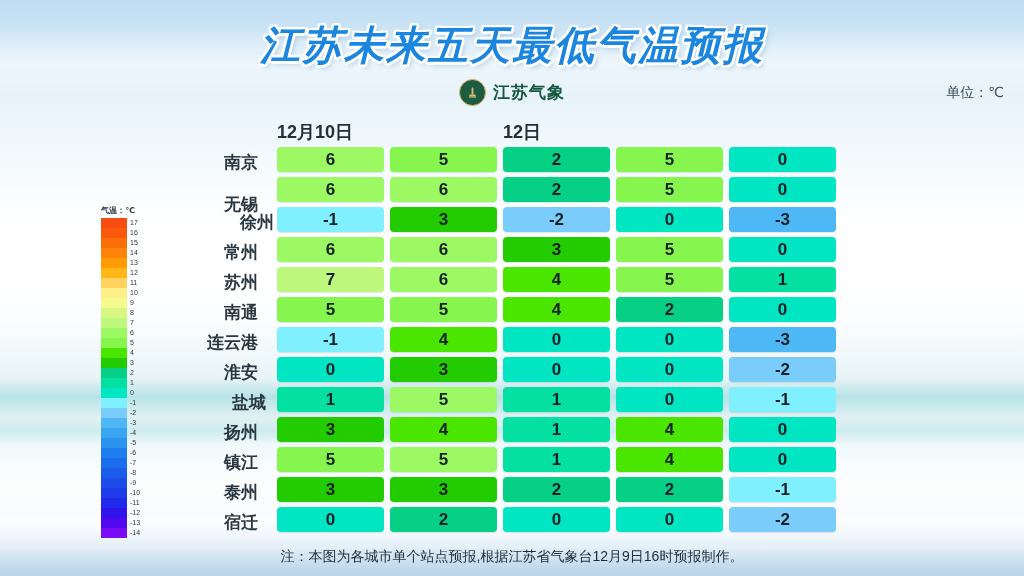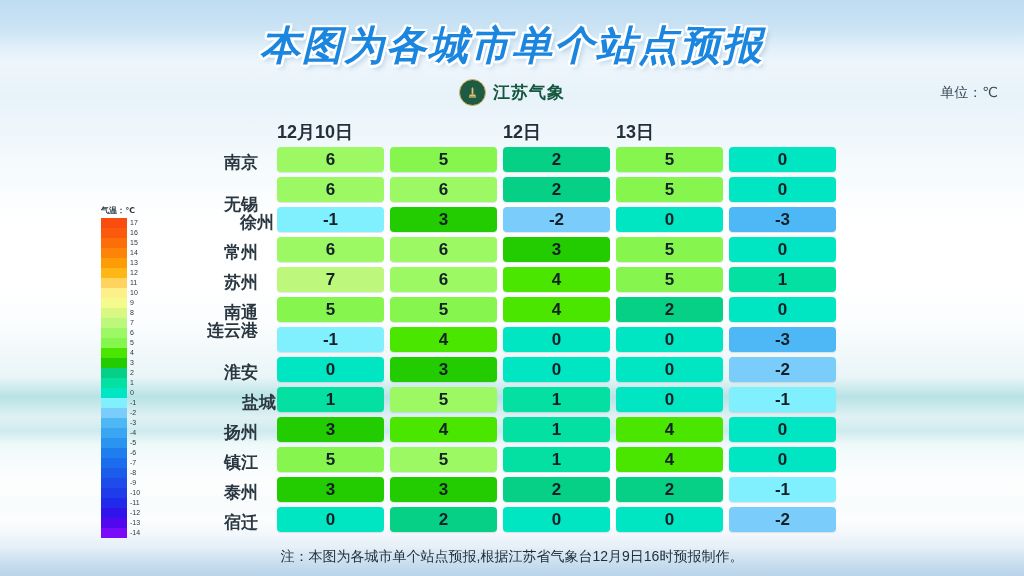--- a/index.html
+++ b/index.html
@@ -26,21 +26,21 @@
     letter-spacing:2px;
     text-shadow:
       -2px -2px 0 #fff, 2px -2px 0 #fff, -2px 2px 0 #fff, 2px 2px 0 #fff,
       0 -2.5px 0 #fff, 0 2.5px 0 #fff, -2.5px 0 0 #fff, 2.5px 0 0 #fff,
       3px 4px 5px rgba(110,160,200,.45);
   }
   #brand{position:absolute;left:0;right:0;top:79px;display:flex;justify-content:center;align-items:center;gap:7px;}
   #brand .logo{width:25px;height:25px;border-radius:50%;background:#1d5b42;
     border:1.6px solid #d9b55c;display:flex;align-items:center;justify-content:center;}
   #brand .logotxt{font-size:17px;font-weight:bold;color:#15573e;letter-spacing:1px;}
-  #unit{position:absolute;right:26px;top:84px;font-size:14px;color:#3b4a56;}
+  #unit{position:absolute;right:20px;top:84px;font-size:14px;color:#3b4a56;}
 
   #headers{position:absolute;left:0;top:120px;width:1024px;height:26px;}
   .hcell{position:absolute;top:0;width:107px;text-align:left;font-size:18px;font-weight:bold;color:#23303a;}
 
   #grid{position:absolute;left:0;top:147px;}
   .rowlabel{position:absolute;width:80px;text-align:right;font-size:17px;font-weight:bold;color:#2a3741;}
   .cell{position:absolute;width:107px;height:25px;border-radius:4px;
     display:flex;align-items:center;justify-content:center;
     font-size:17px;font-weight:bold;color:#142027;
     box-shadow:0 1px 1px rgba(90,120,140,.18);}
@@ -57,40 +57,39 @@
 </head>
 <body>
 
 <div class="cloudband cb1"></div>
 <div class="cloudband cb2"></div>
 <div class="cloudband cb3"></div>
 <div class="cloudband cb4"></div>
 <div class="cloudband cb5"></div>
 <div class="cloudband cb6"></div>
 
-<div id="title">本图为各城市单个站点预报</div>
+<div id="title">江苏未来五天最低气温预报</div>
 
 <div id="brand">
   <span class="logo">
     <svg width="15" height="15" viewBox="0 0 24 24" aria-hidden="true">
       <path d="M12 3.2 l1.5 2.6 h-3 Z" fill="#e3c173"></path>
       <rect x="10.6" y="5.6" width="2.8" height="9.4" fill="#e3c173"></rect>
       <path d="M7.6 15 h8.8 l1.2 3.4 H6.4 Z" fill="#e3c173"></path>
       <rect x="6.2" y="18.6" width="11.6" height="1.5" fill="#e3c173"></rect>
     </svg>
   </span>
   <span class="logotxt">江苏气象</span>
 </div>
 
 <div id="unit">单位：℃</div>
 
 <div id="headers">
     <div class="hcell" style="left: 277px;">12月10日</div>
     <div class="hcell" style="left: 503px;">12日</div>
-    <div class="hcell" style="left: 616px;">13日</div>
   </div>
 <div id="grid">
     <div class="rowlabel" style="left: 178px; top: 4px;">南京</div>
     <div class="cell" style="left: 277px; top: 0px; background: rgb(156, 249, 100);">6</div>
     <div class="cell" style="left: 390px; top: 0px; background: rgb(134, 246, 78);">5</div>
     <div class="cell" style="left: 503px; top: 0px; background: rgb(6, 207, 134);">2</div>
     <div class="cell" style="left: 616px; top: 0px; background: rgb(134, 246, 78);">5</div>
     <div class="cell" style="left: 729px; top: 0px; background: rgb(0, 230, 195);">0</div>
     <div class="rowlabel" style="left: 178px; top: 46px;">无锡</div>
     <div class="cell" style="left: 277px; top: 30px; background: rgb(156, 249, 100);">6</div>
@@ -115,33 +114,33 @@
     <div class="cell" style="left: 390px; top: 120px; background: rgb(156, 249, 100);">6</div>
     <div class="cell" style="left: 503px; top: 120px; background: rgb(74, 230, 0);">4</div>
     <div class="cell" style="left: 616px; top: 120px; background: rgb(134, 246, 78);">5</div>
     <div class="cell" style="left: 729px; top: 120px; background: rgb(4, 223, 162);">1</div>
     <div class="rowlabel" style="left: 178px; top: 154px;">南通</div>
     <div class="cell" style="left: 277px; top: 150px; background: rgb(134, 246, 78);">5</div>
     <div class="cell" style="left: 390px; top: 150px; background: rgb(134, 246, 78);">5</div>
     <div class="cell" style="left: 503px; top: 150px; background: rgb(74, 230, 0);">4</div>
     <div class="cell" style="left: 616px; top: 150px; background: rgb(6, 207, 134);">2</div>
     <div class="cell" style="left: 729px; top: 150px; background: rgb(0, 230, 195);">0</div>
-    <div class="rowlabel" style="left: 178px; top: 172px;">连云港</div>
+    <div class="rowlabel" style="left: 178px; top: 184px;">连云港</div>
     <div class="cell" style="left: 277px; top: 180px; background: rgb(128, 240, 255);">-1</div>
     <div class="cell" style="left: 390px; top: 180px; background: rgb(74, 230, 0);">4</div>
     <div class="cell" style="left: 503px; top: 180px; background: rgb(0, 230, 195);">0</div>
     <div class="cell" style="left: 616px; top: 180px; background: rgb(0, 230, 195);">0</div>
     <div class="cell" style="left: 729px; top: 180px; background: rgb(77, 184, 245);">-3</div>
     <div class="rowlabel" style="left: 178px; top: 214px;">淮安</div>
     <div class="cell" style="left: 277px; top: 210px; background: rgb(0, 230, 195);">0</div>
     <div class="cell" style="left: 390px; top: 210px; background: rgb(34, 204, 0);">3</div>
     <div class="cell" style="left: 503px; top: 210px; background: rgb(0, 230, 195);">0</div>
     <div class="cell" style="left: 616px; top: 210px; background: rgb(0, 230, 195);">0</div>
     <div class="cell" style="left: 729px; top: 210px; background: rgb(122, 205, 251);">-2</div>
-    <div class="rowlabel" style="left: 196px; top: 244px;">盐城</div>
+    <div class="rowlabel" style="left: 186px; top: 244px;">盐城</div>
     <div class="cell" style="left: 277px; top: 240px; background: rgb(4, 223, 162);">1</div>
     <div class="cell" style="left: 390px; top: 240px; background: rgb(156, 249, 100);">5</div>
     <div class="cell" style="left: 503px; top: 240px; background: rgb(4, 223, 162);">1</div>
     <div class="cell" style="left: 616px; top: 240px; background: rgb(0, 230, 195);">0</div>
     <div class="cell" style="left: 729px; top: 240px; background: rgb(128, 240, 255);">-1</div>
     <div class="rowlabel" style="left: 178px; top: 274px;">扬州</div>
     <div class="cell" style="left: 277px; top: 270px; background: rgb(34, 204, 0);">3</div>
     <div class="cell" style="left: 390px; top: 270px; background: rgb(74, 230, 0);">4</div>
     <div class="cell" style="left: 503px; top: 270px; background: rgb(4, 223, 162);">1</div>
     <div class="cell" style="left: 616px; top: 270px; background: rgb(74, 230, 0);">4</div>

